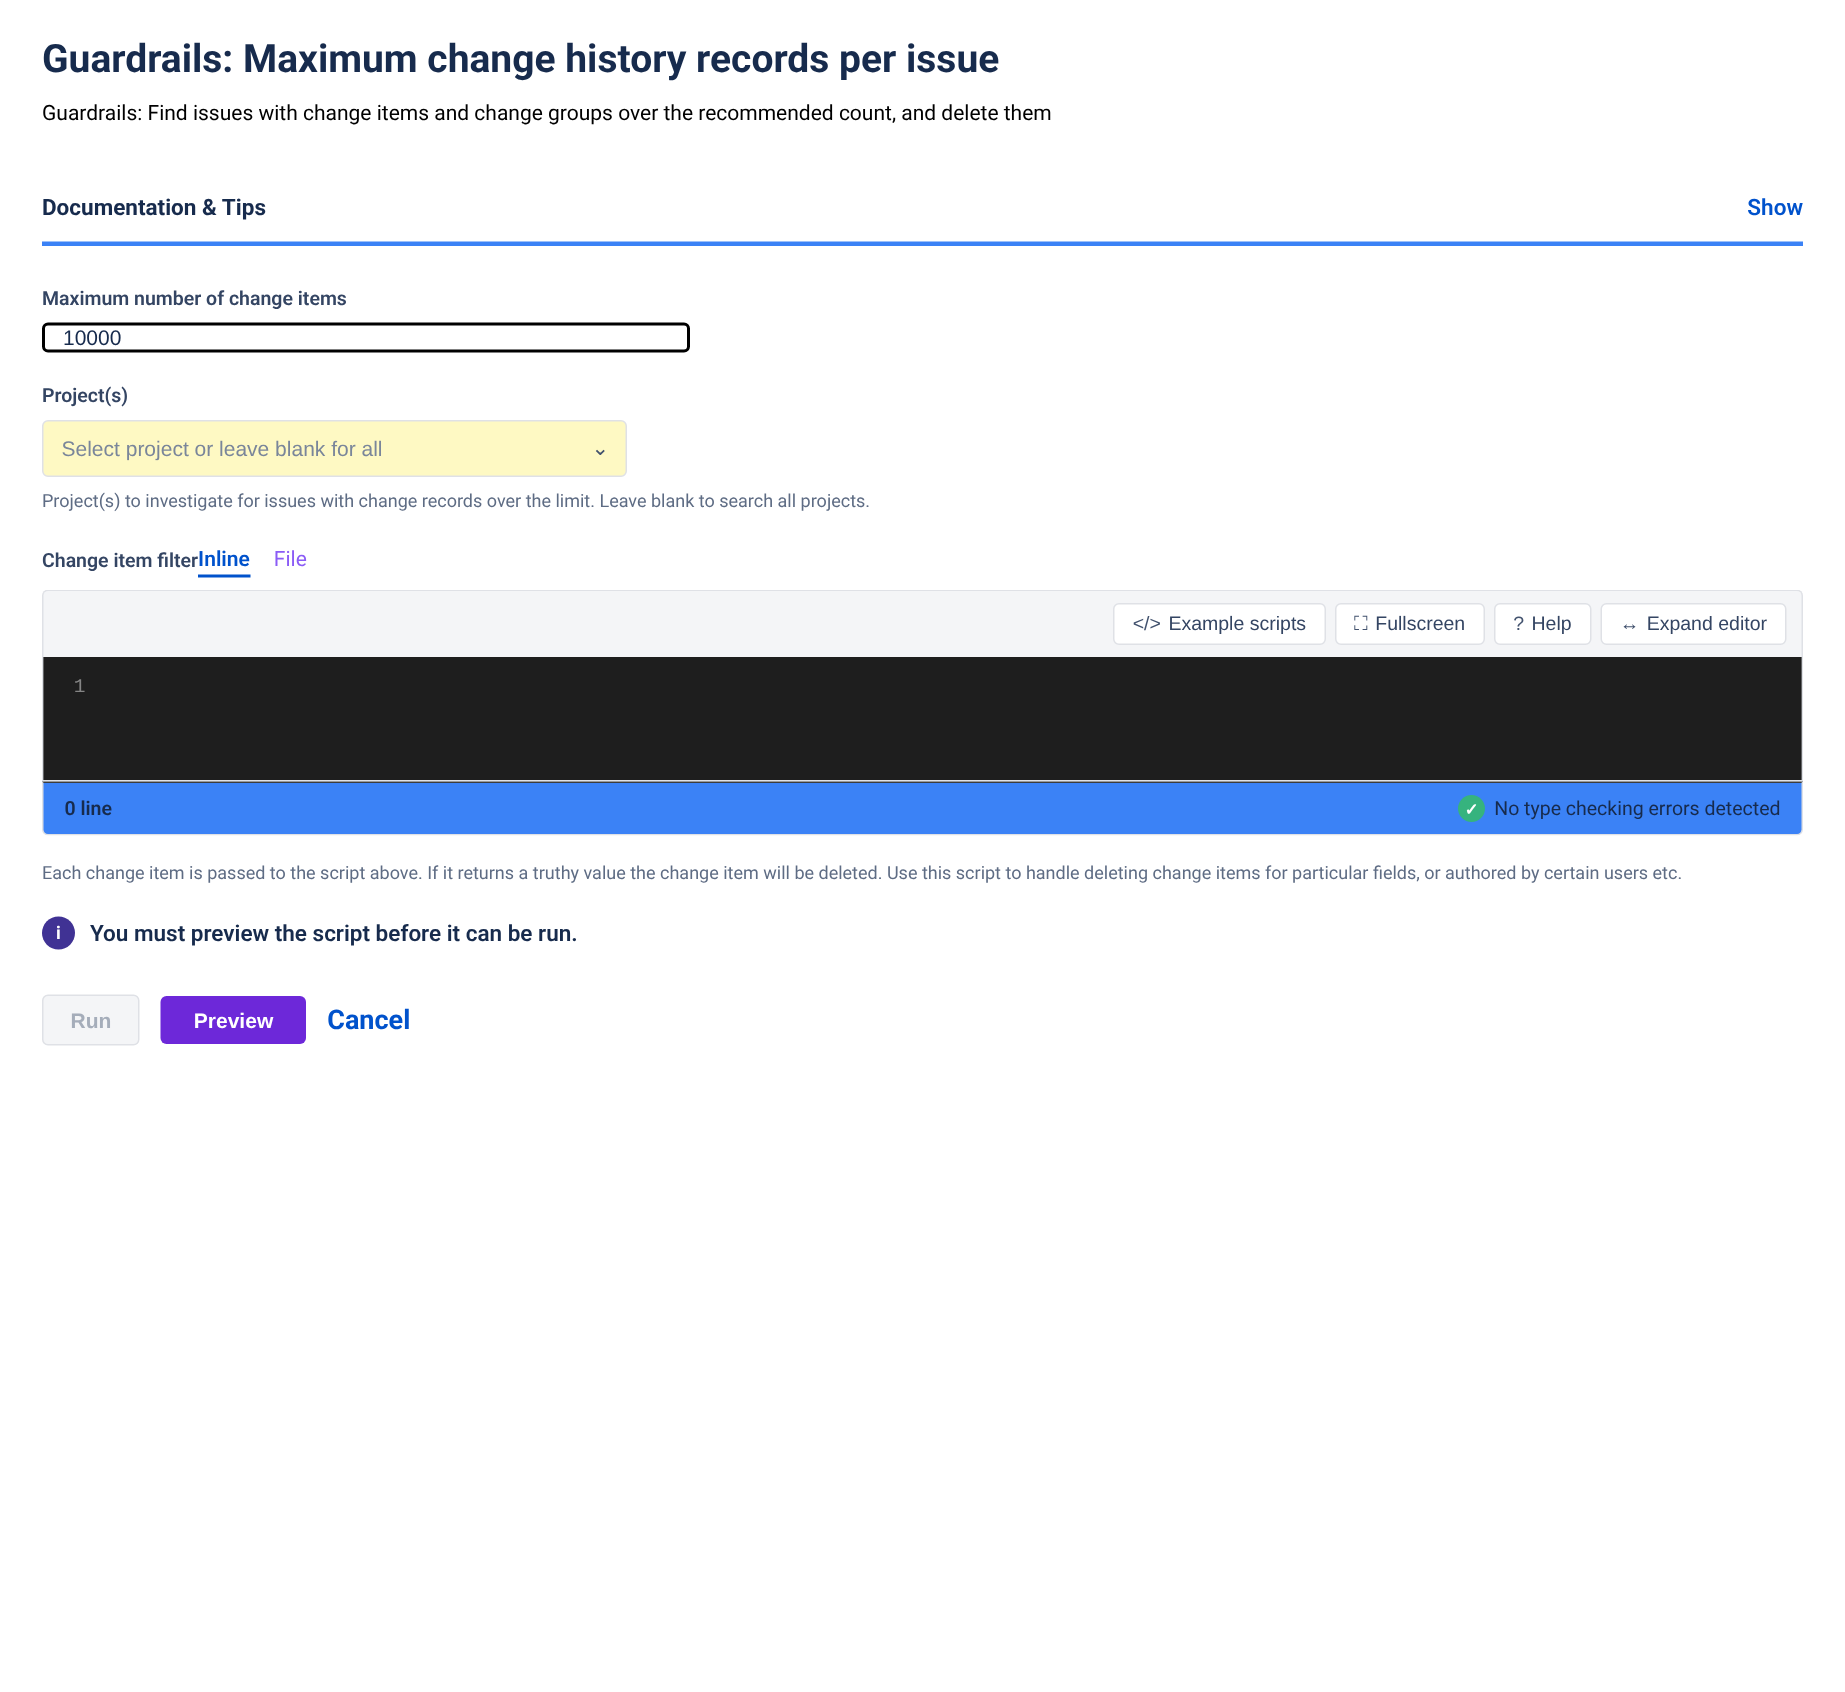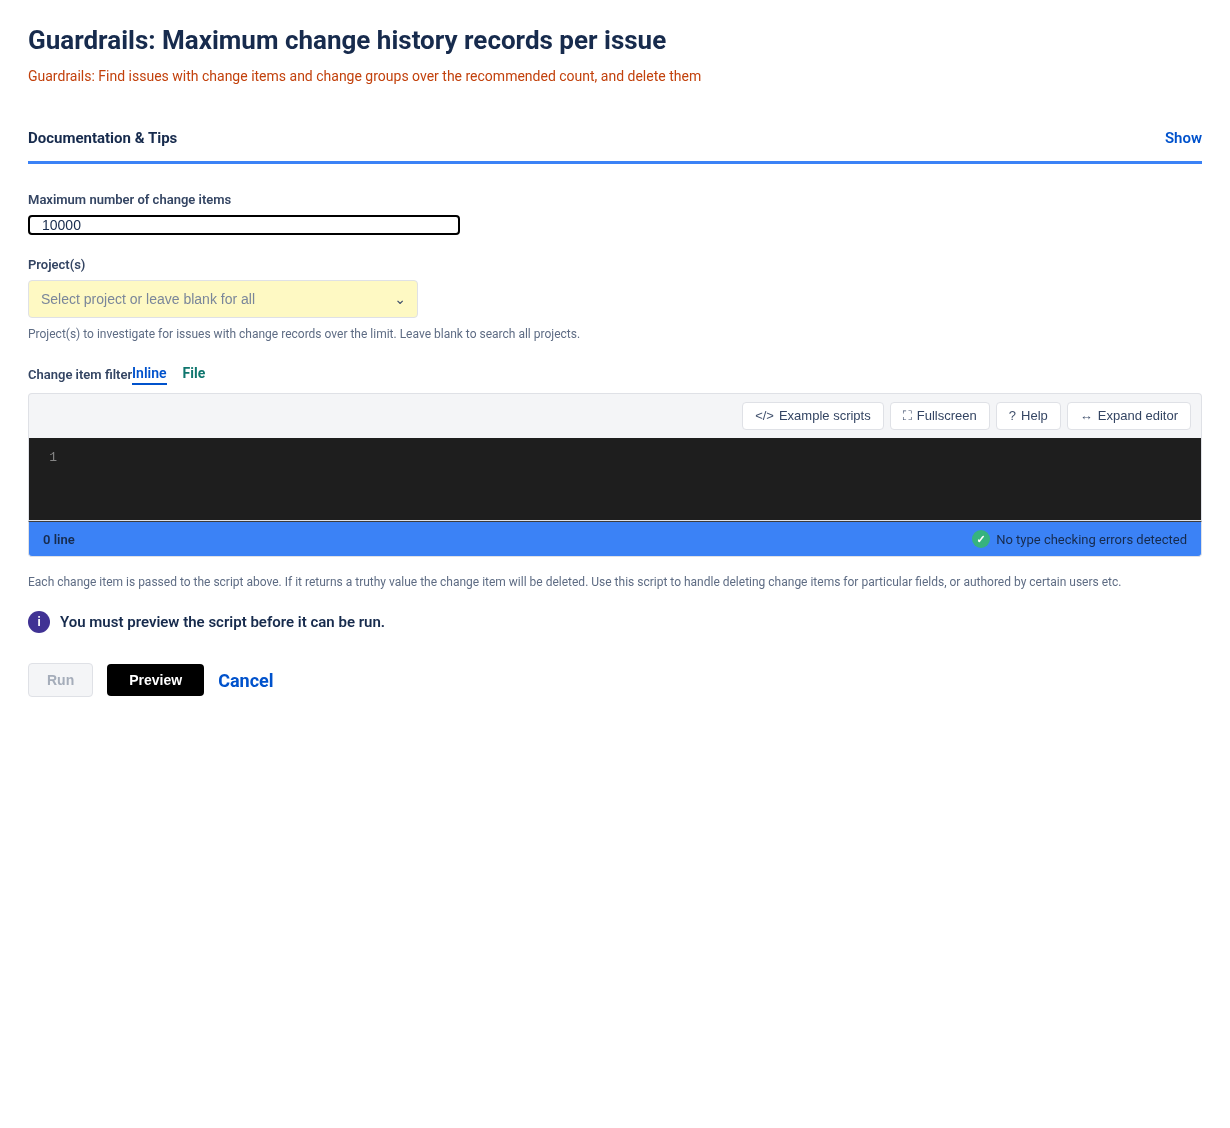--- a/index.html
+++ b/index.html
@@ -14,21 +14,21 @@
     .page-title {
       font-size: 26px;
       font-weight: 700;
       color: #172b4d;
       margin-bottom: 8px;
       line-height: 1.3;
     }
 
     .page-subtitle {
       font-size: 14px;
-      color: #c2410c;
+      color: #000000;
       margin-bottom: 28px;
       line-height: 1.5;
     }
 
     .doc-tips-bar {
       display: flex;
       justify-content: space-between;
       align-items: center;
       padding: 14px 0;
       border-bottom: 3px solid #3b82f6;
@@ -123,22 +123,22 @@
       color: #344563;
     }
 
     .filter-tabs {
       display: flex;
       gap: 16px;
     }
 
     .filter-tab {
       font-size: 14px;
-      font-weight: 700;
-      color: #0f766e;
+      font-weight: 400;
+      color: #8b5cf6;
       cursor: pointer;
       padding-bottom: 2px;
       border-bottom: 2px solid transparent;
     }
 
     .filter-tab.active {
       color: #0052cc;
       border-bottom: 2px solid #0052cc;
       font-weight: 600;
     }
@@ -297,21 +297,21 @@
       border: 1px solid #dfe1e6;
       border-radius: 4px;
       cursor: default;
     }
 
     .btn-preview {
       padding: 8px 22px;
       font-size: 14px;
       font-weight: 700;
       color: #fff;
-      background: #000000;
+      background: #6d28d9;
       border: none;
       border-radius: 4px;
       cursor: pointer;
     }
 
     .btn-cancel {
       font-size: 18px;
       font-weight: 700;
       color: #0052cc;
       background: none;

